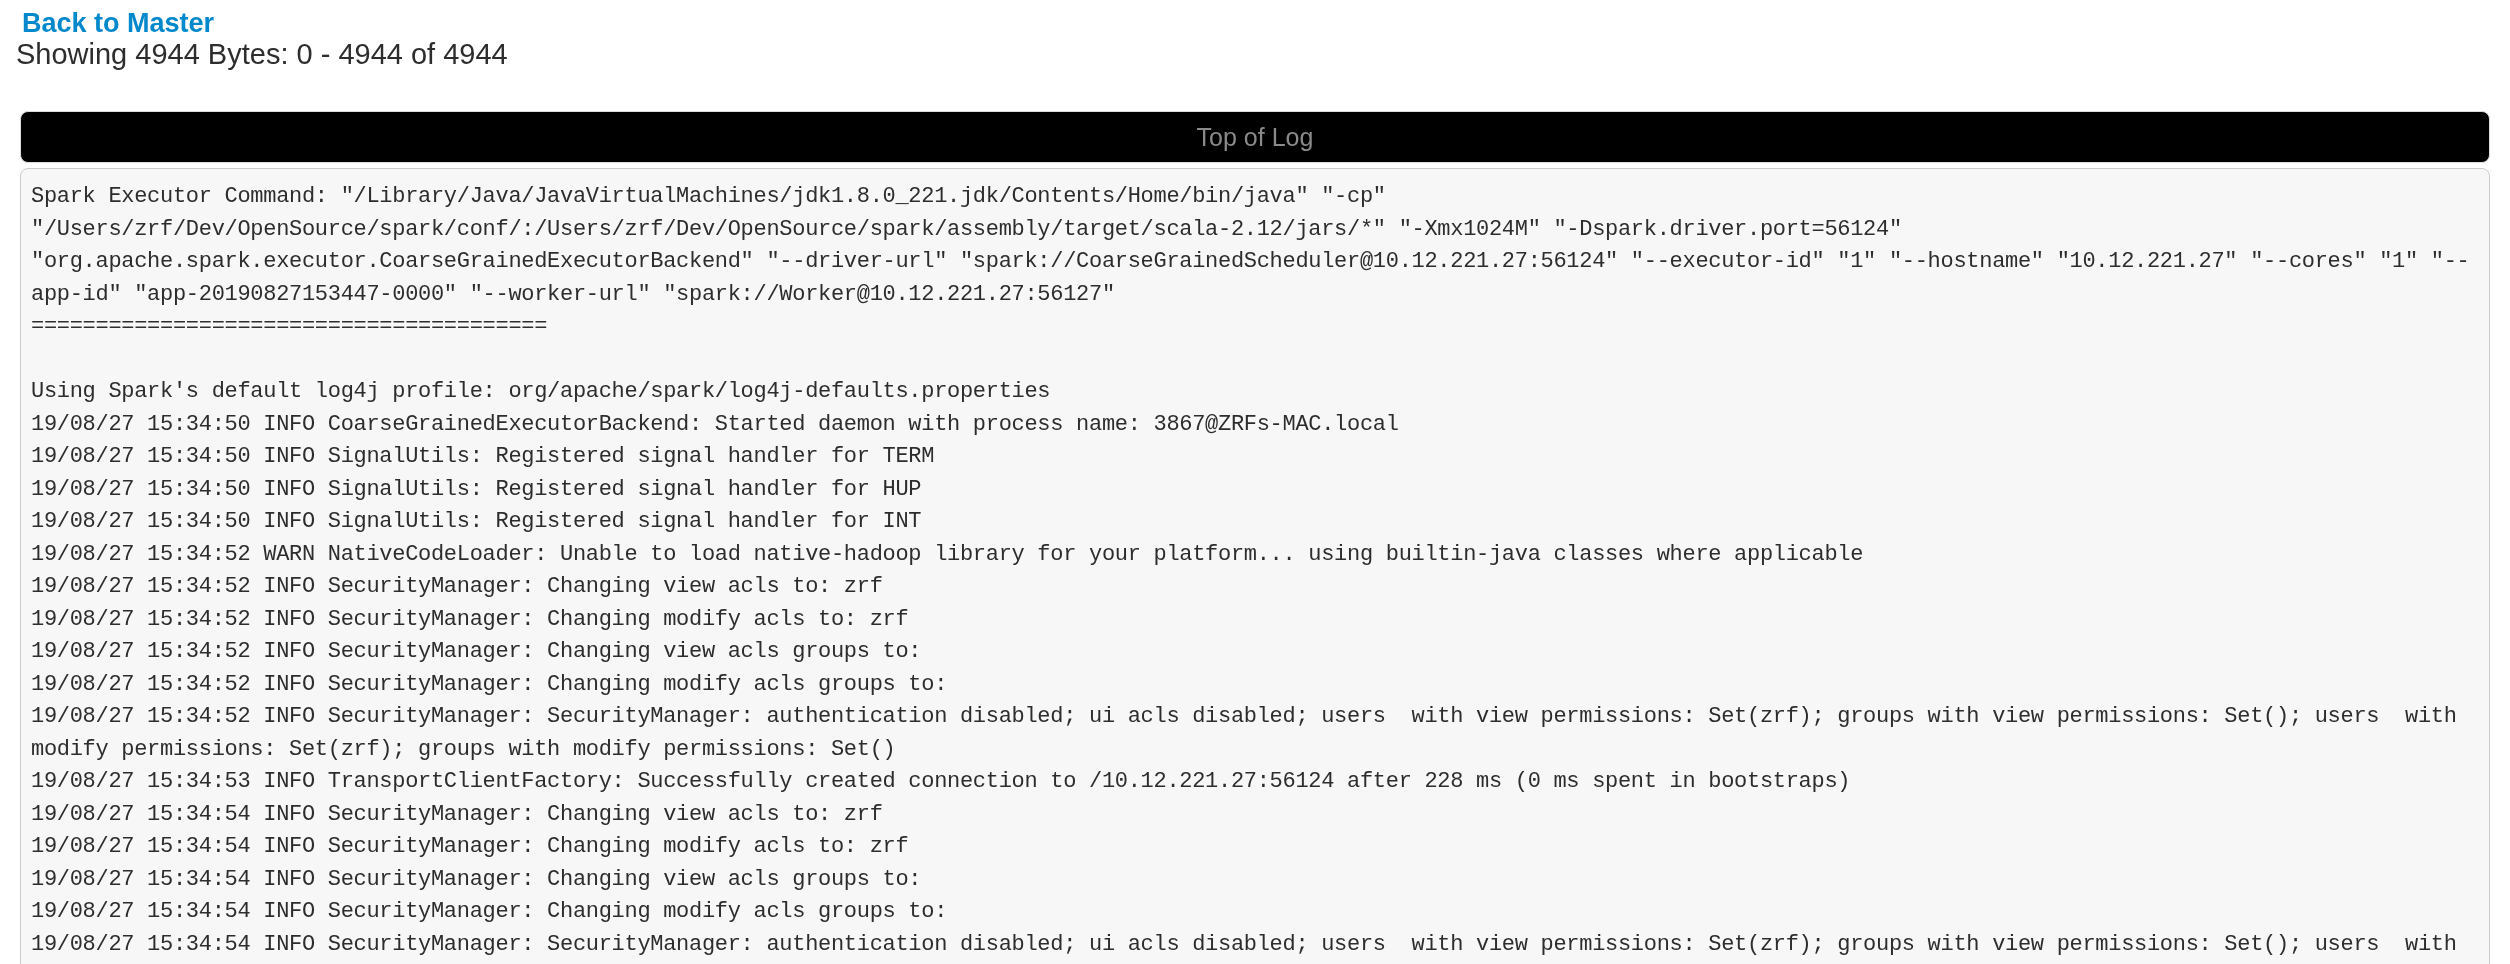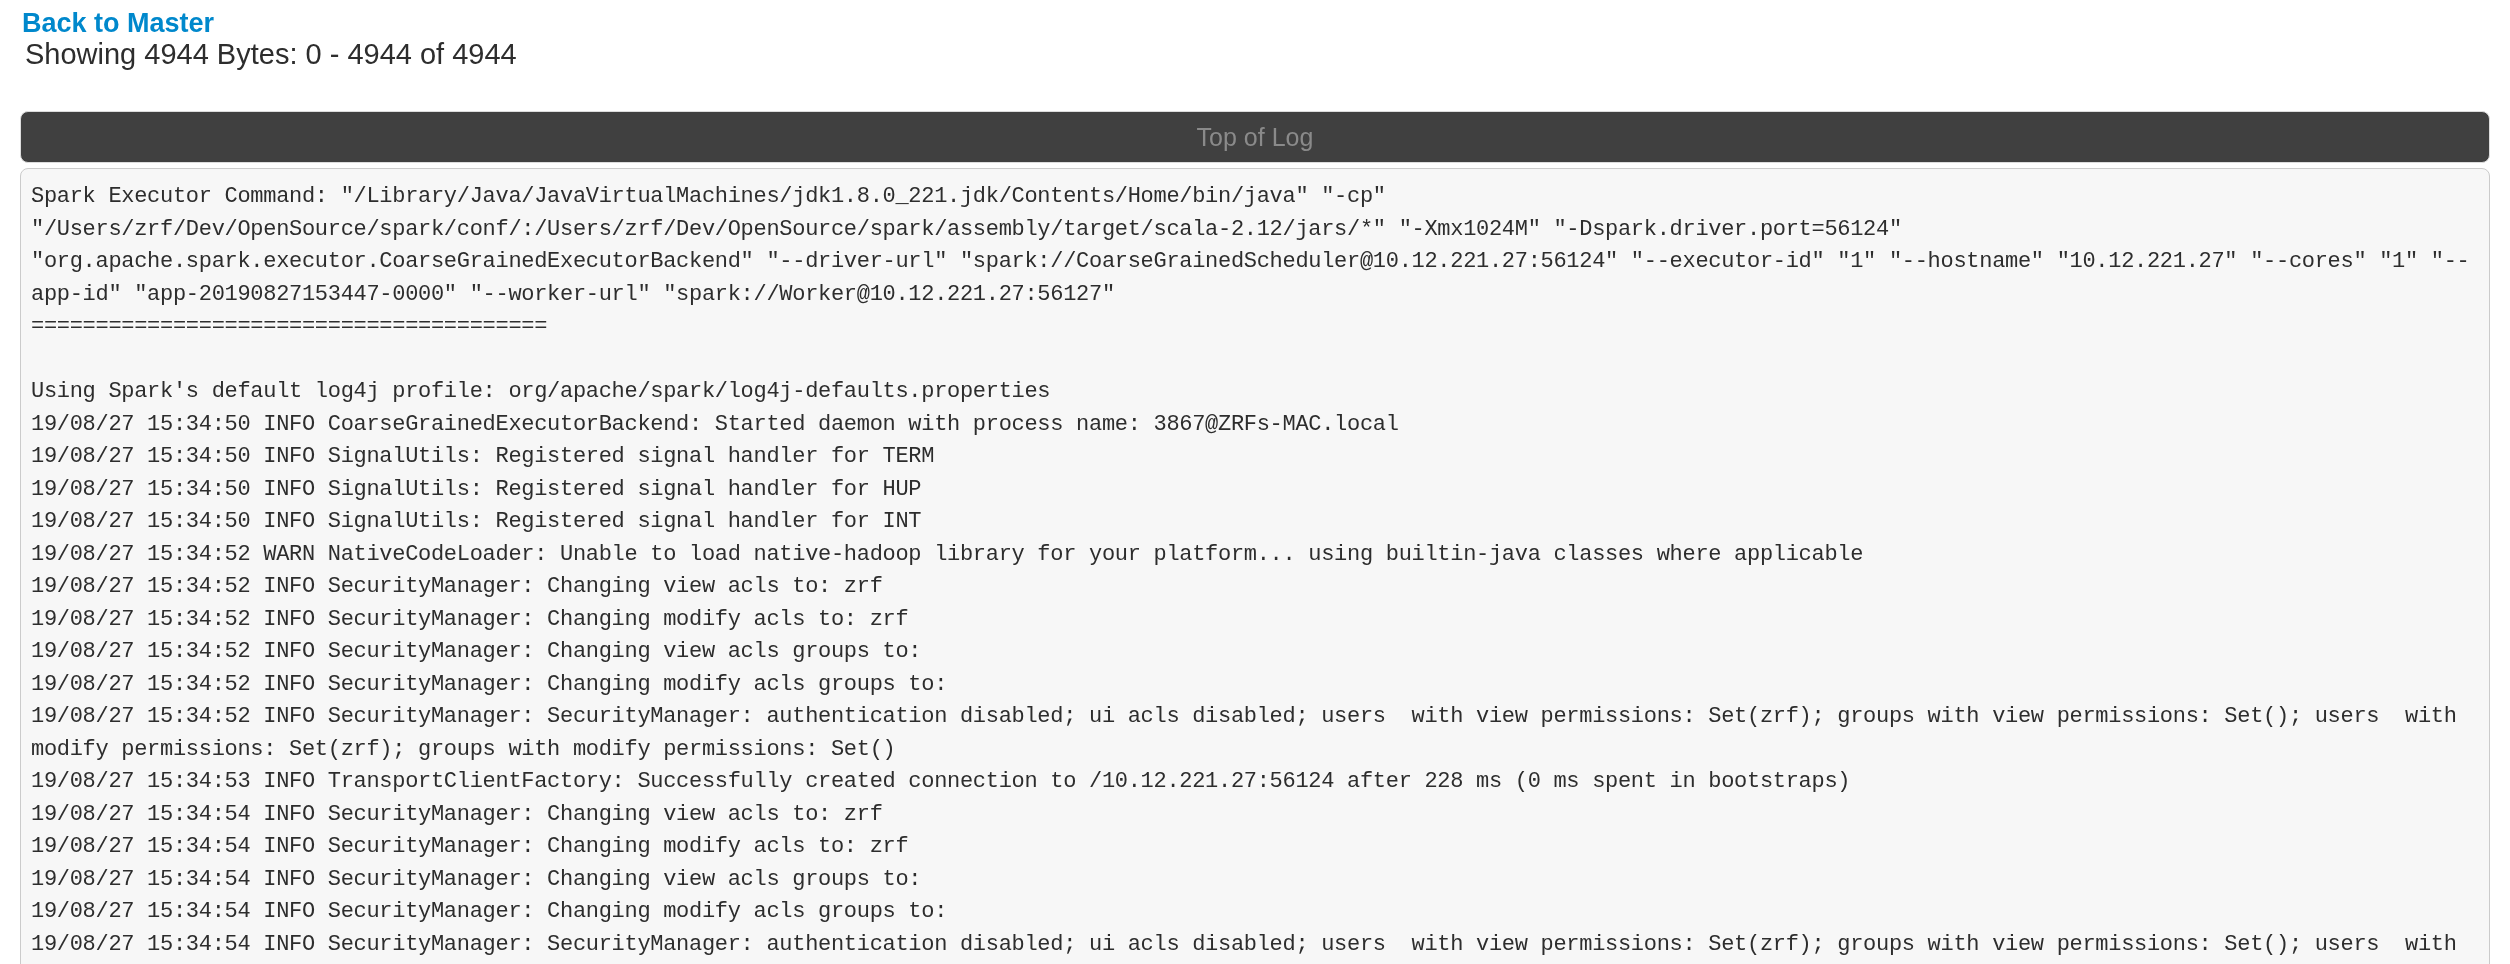--- a/index.html
+++ b/index.html
@@ -17,33 +17,33 @@
     left: 22px;
     top: 8px;
     font-size: 27px;
     font-weight: 700;
     color: #0088cc;
     text-decoration: none;
     cursor: pointer;
   }
   .byte-info {
     position: absolute;
-    left: 25px;
+    left: 16px;
     top: 38px;
     font-size: 29px;
     font-weight: 400;
     color: #2d2d2d;
   }
   .log-header-bar {
     position: absolute;
     left: 20px;
     right: 20px;
     top: 111px;
     height: 52px;
-    background: #404040;
+    background: #000000;
     border: 1px solid #dcdcdc;
     border-radius: 8px;
     display: flex;
     align-items: center;
     justify-content: center;
     font-family: "Liberation Sans", sans-serif;
     font-size: 25px;
     color: #8a8a8a;
     cursor: pointer;
     padding: 0;

